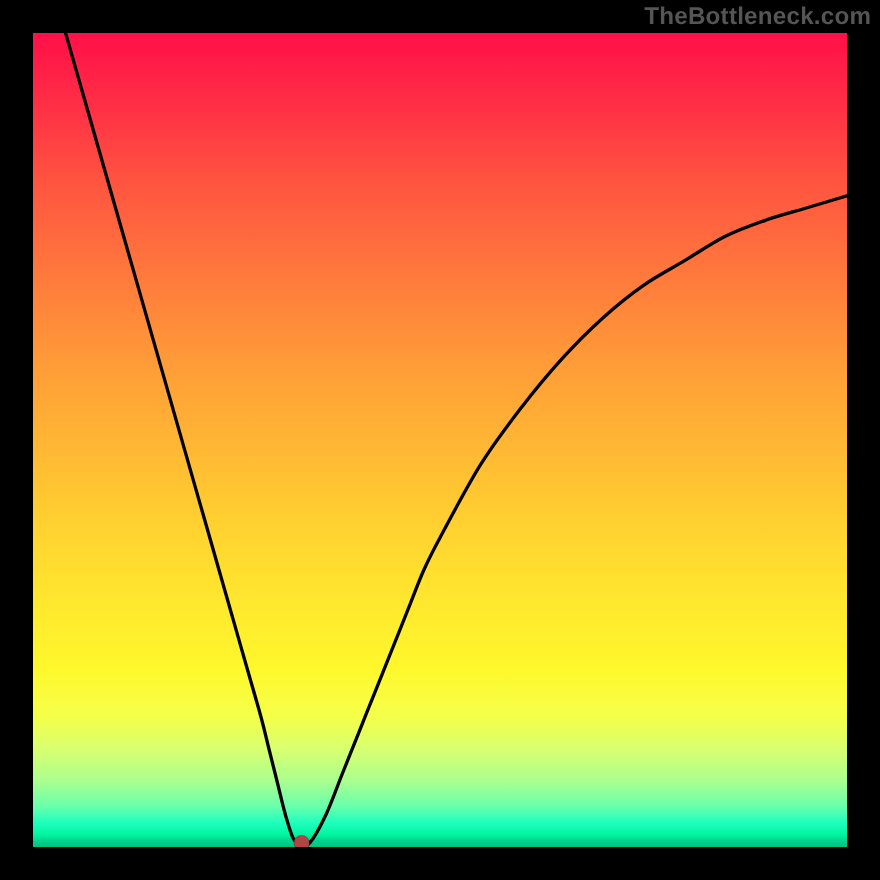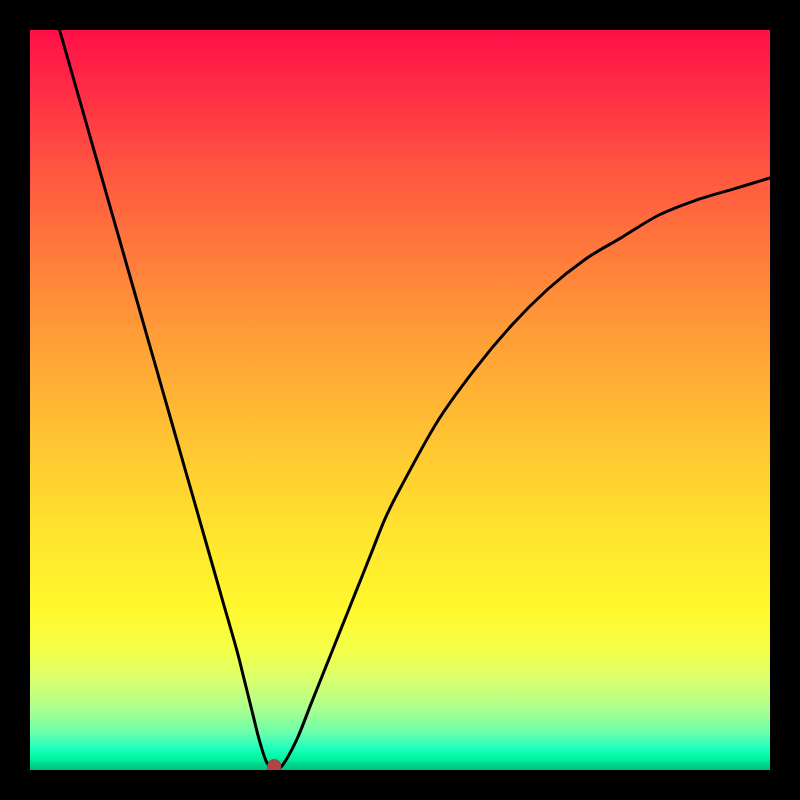--- a/index.html
+++ b/index.html
@@ -69,20 +69,21 @@
   .dot {
     fill: #b24444;
     stroke: rgba(0,0,0,0.15);
     stroke-width: 1;
   }
 </style>
 </head>
 <body>
 
 <div class="frame">
+  <div class="watermark">TheBottleneck.com</div>
   <div class="plot-area">
     <div class="gradient"></div>
     <svg class="curve" viewBox="0 0 740 740" preserveAspectRatio="none">
       <path id="curve-path" fill="none" stroke="#000" stroke-width="3" stroke-linejoin="round" stroke-linecap="round" d="M 29.60 0.00 C 32.07 8.63, 39.47 34.53, 44.40 51.80 C 49.33 69.07, 54.27 86.33, 59.20 103.60 C 64.13 120.87, 69.07 138.13, 74.00 155.40 C 78.93 172.67, 83.87 189.93, 88.80 207.20 C 93.73 224.47, 98.67 241.73, 103.60 259.00 C 108.53 276.27, 113.47 293.53, 118.40 310.80 C 123.33 328.07, 128.27 345.33, 133.20 362.60 C 138.13 379.87, 143.07 397.13, 148.00 414.40 C 152.93 431.67, 157.87 448.93, 162.80 466.20 C 167.73 483.47, 172.67 500.73, 177.60 518.00 C 182.53 535.27, 187.47 552.53, 192.40 569.80 C 197.33 587.07, 203.50 608.03, 207.20 621.60 C 210.90 635.17, 212.13 641.33, 214.60 651.20 C 217.07 661.07, 219.53 670.93, 222.00 680.80 C 224.47 690.67, 226.93 701.77, 229.40 710.40 C 231.87 719.03, 234.33 728.28, 236.80 732.60 C 239.27 736.92, 241.73 735.68, 244.20 736.30 C 246.67 736.92, 247.90 740.62, 251.60 736.30 C 255.30 731.98, 261.47 720.88, 266.40 710.40 C 271.33 699.92, 276.27 685.73, 281.20 673.40 C 286.13 661.07, 291.07 648.73, 296.00 636.40 C 300.93 624.07, 305.87 611.73, 310.80 599.40 C 315.73 587.07, 320.67 574.73, 325.60 562.40 C 330.53 550.07, 335.47 537.73, 340.40 525.40 C 345.33 513.07, 350.27 499.50, 355.20 488.40 C 360.13 477.30, 361.37 474.83, 370.00 458.80 C 378.63 442.77, 394.67 411.93, 407.00 392.20 C 419.33 372.47, 431.67 356.43, 444.00 340.40 C 456.33 324.37, 468.67 309.57, 481.00 296.00 C 493.33 282.43, 505.67 270.10, 518.00 259.00 C 530.33 247.90, 542.67 238.03, 555.00 229.40 C 567.33 220.77, 579.67 214.60, 592.00 207.20 C 604.33 199.80, 616.67 191.17, 629.00 185.00 C 641.33 178.83, 653.67 174.52, 666.00 170.20 C 678.33 165.88, 690.67 162.80, 703.00 159.10 C 715.33 155.40, 733.83 149.85, 740.00 148.00"></path>
       <circle id="marker-dot" class="dot" r="7" cx="244.20" cy="736.30"></circle>
     </svg>
   </div>
 </div>
 
 </body></html>

